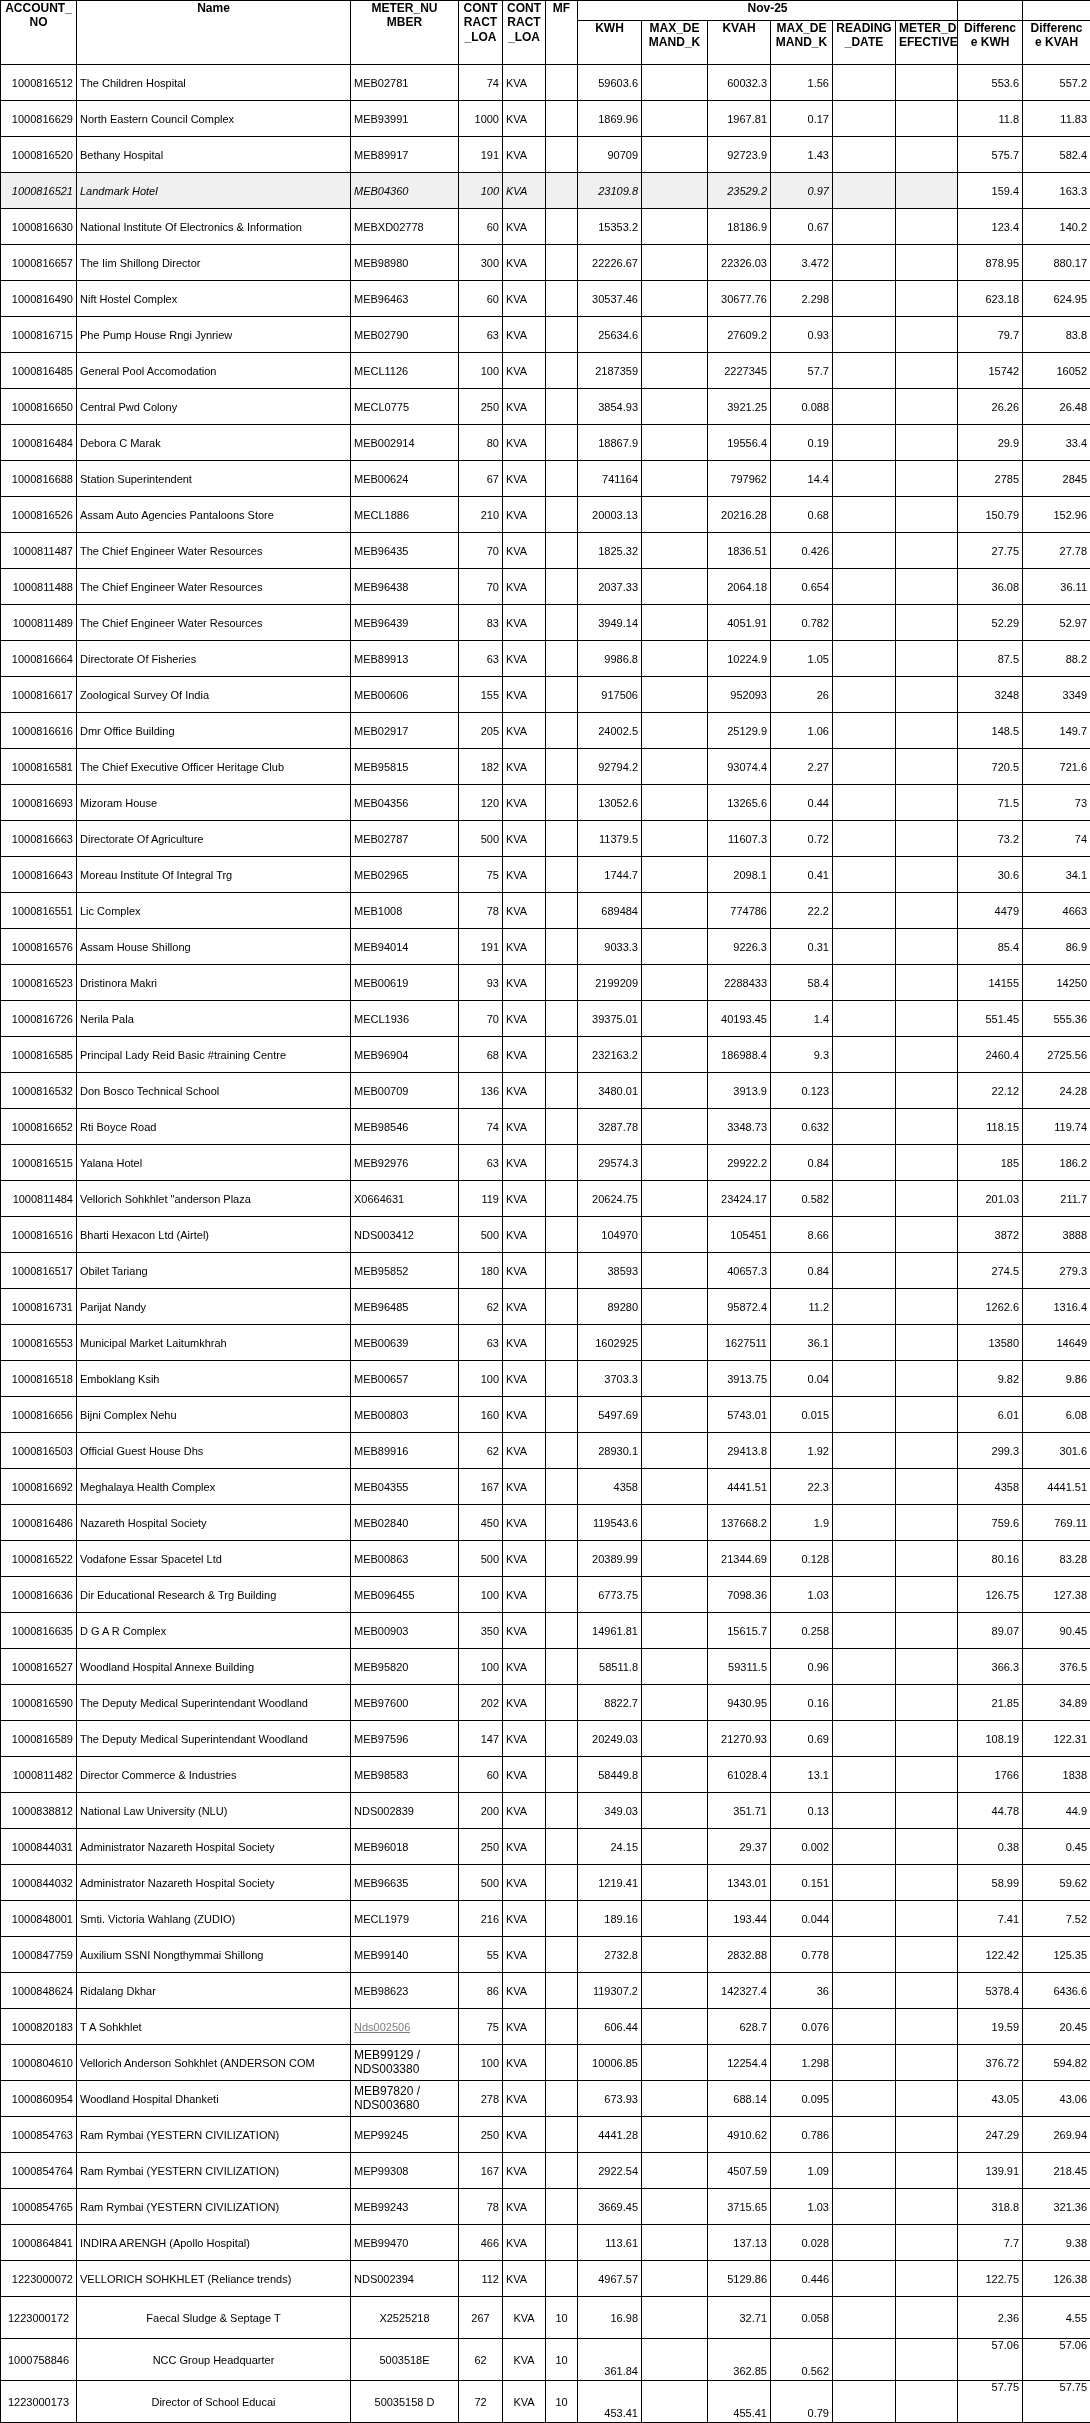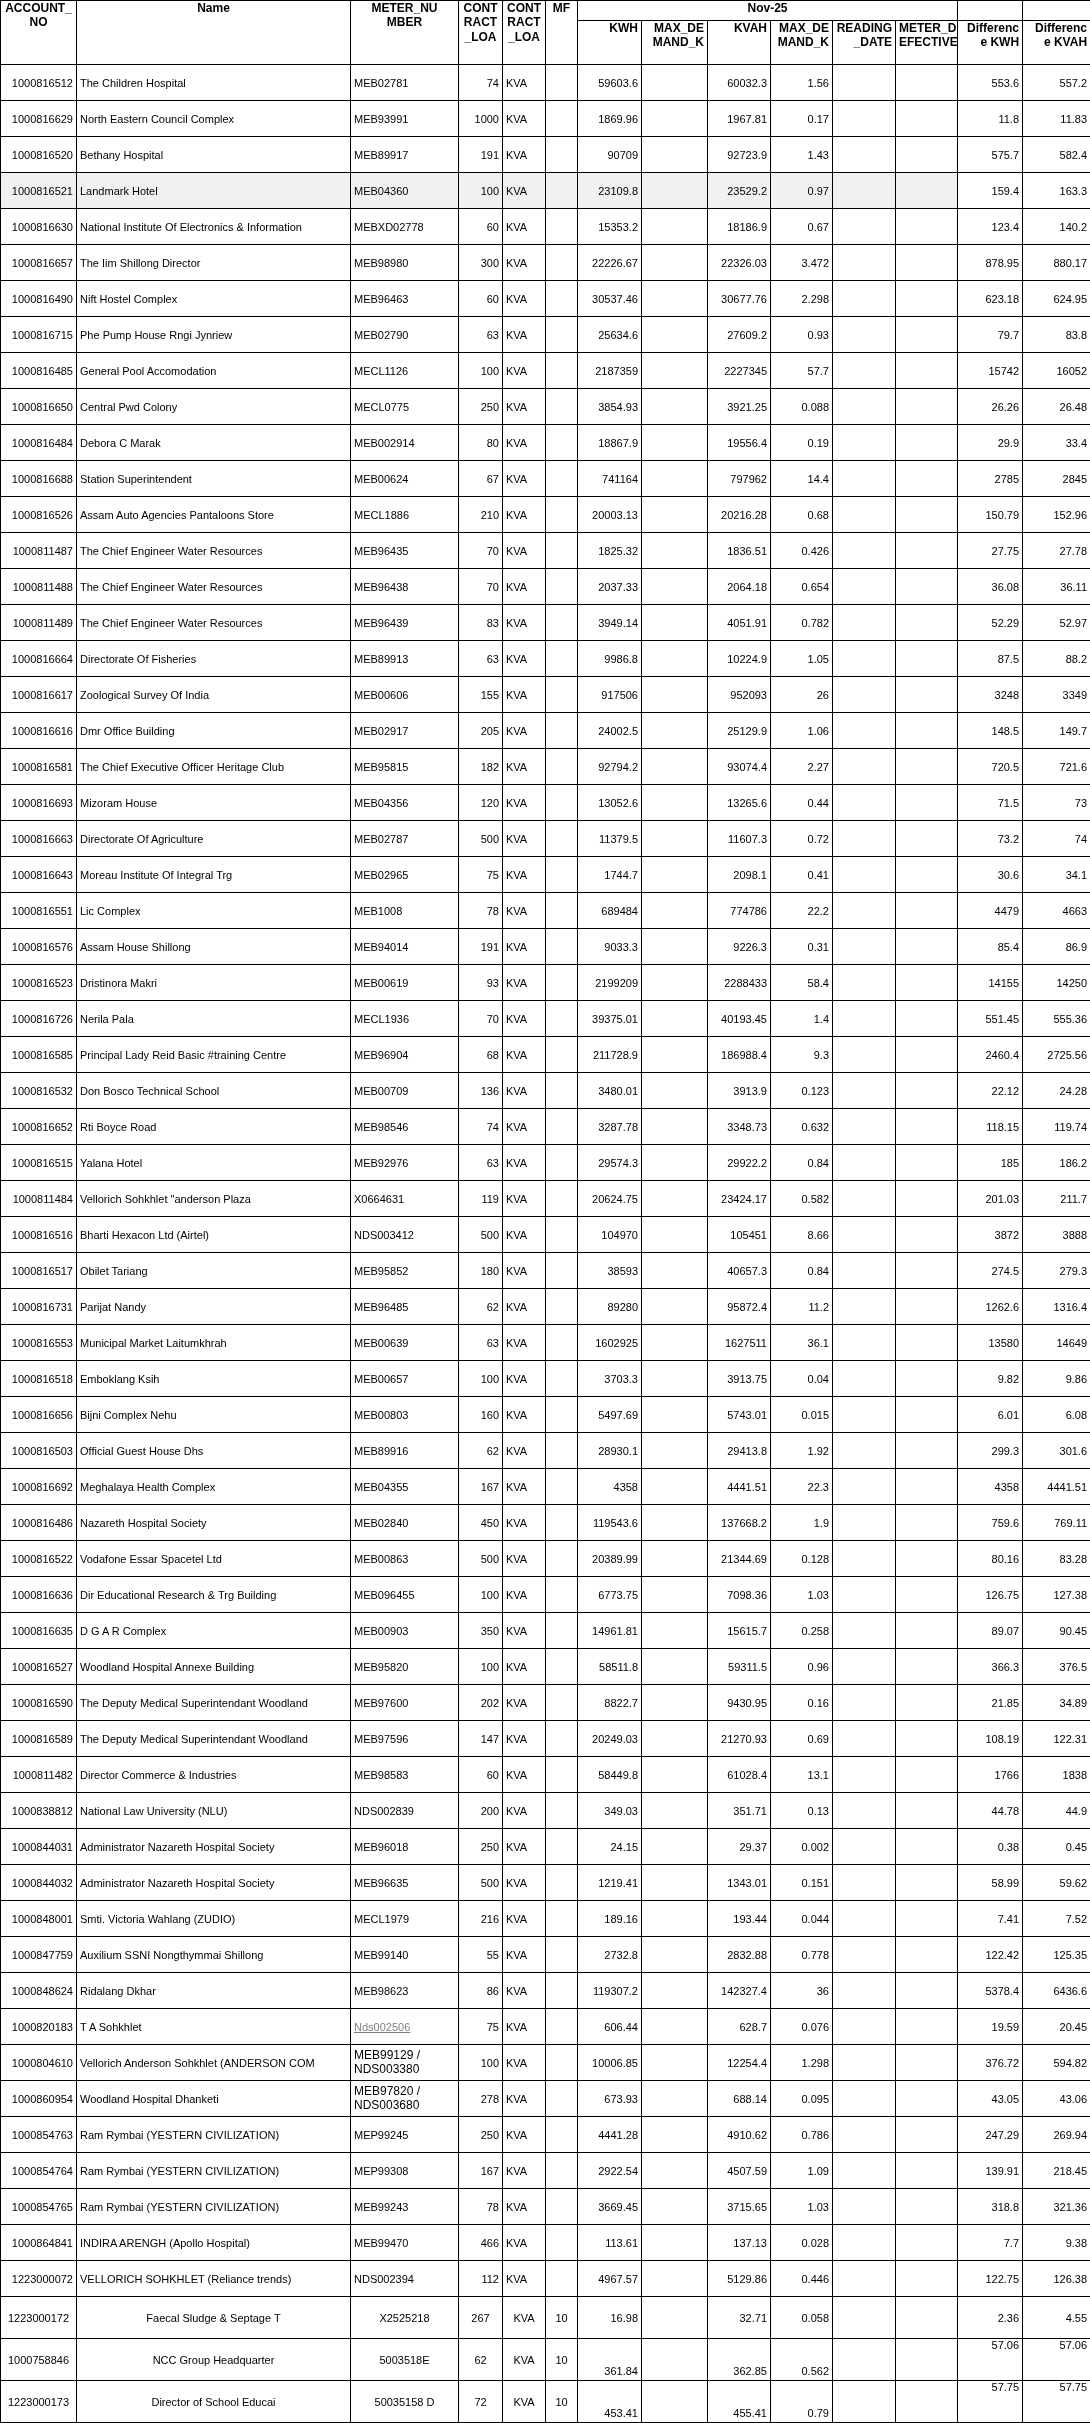--- a/index.html
+++ b/index.html
@@ -3,30 +3,30 @@
 <meta charset="utf-8">
 <style>
   html,body{margin:0;padding:0;background:#fff;}
   body{font-family:"Liberation Sans","DejaVu Sans",sans-serif;color:#000;}
   .sheet{width:1090px;}
   table{border-collapse:collapse;table-layout:fixed;width:1090px;font-size:11px;}
   th,td{border:1px solid #000;overflow:hidden;padding:0 3px;box-sizing:border-box;}
   thead th{font-weight:bold;vertical-align:top;white-space:pre-line;line-height:1.2;padding-top:0;text-align:center;font-size:12px;}
   thead tr.h1{height:20px;}
   thead tr.h2{height:44px;}
-  thead th.lft{text-align:right;}
+  thead th.lft{text-align:center;}
   tbody tr{height:36px;}
   tbody tr.tall{height:42px;}
   td{vertical-align:middle;white-space:nowrap;}
   .num{text-align:right;}
   .ctr{text-align:center;}
   .c-name,.c-meter,.c-unit{text-align:left;}
   .c-meter.small{white-space:pre-line;font-size:12px;line-height:1.15;}
   .c-meter.gray{color:#7f7f7f;text-decoration:underline;}
-  tr.hl td:not(.c-dkwh):not(.c-dkvah){background:#f0f0f0;}
+  tr.hl td:not(.c-dkwh):not(.c-dkvah){background:#f0f0f0;font-style:italic;}
   tr.center-row .c-account,tr.center-row .c-name,tr.center-row .c-meter,
   tr.center-row .c-load,tr.center-row .c-unit{text-align:center;}
   tr.bottom-row .c-kwh,tr.bottom-row .c-kvah,tr.bottom-row .c-max2{vertical-align:bottom;padding-bottom:3px;}
   tr.bottom-row .c-dkwh,tr.bottom-row .c-dkvah{vertical-align:top;}
 </style>
 </head>
 <body>
 
 <div class="sheet">
   <table>
@@ -514,21 +514,21 @@
     <td class="c-dkwh num">551.45</td>
     <td class="c-dkvah num">555.36</td>
   </tr>
         <tr>
     <td class="c-account num">1000816585</td>
     <td class="c-name">Principal  Lady Reid Basic #training Centre</td>
     <td class="c-meter">MEB96904</td>
     <td class="c-load num">68</td>
     <td class="c-unit">KVA</td>
     <td class="c-mf ctr"></td>
-    <td class="c-kwh num">211728.9</td>
+    <td class="c-kwh num">232163.2</td>
     <td class="c-max1"></td>
     <td class="c-kvah num">186988.4</td>
     <td class="c-max2 num">9.3</td>
     <td class="c-rdate"></td>
     <td class="c-mdef"></td>
     <td class="c-dkwh num">2460.4</td>
     <td class="c-dkvah num">2725.56</td>
   </tr>
         <tr>
     <td class="c-account num">1000816532</td>

